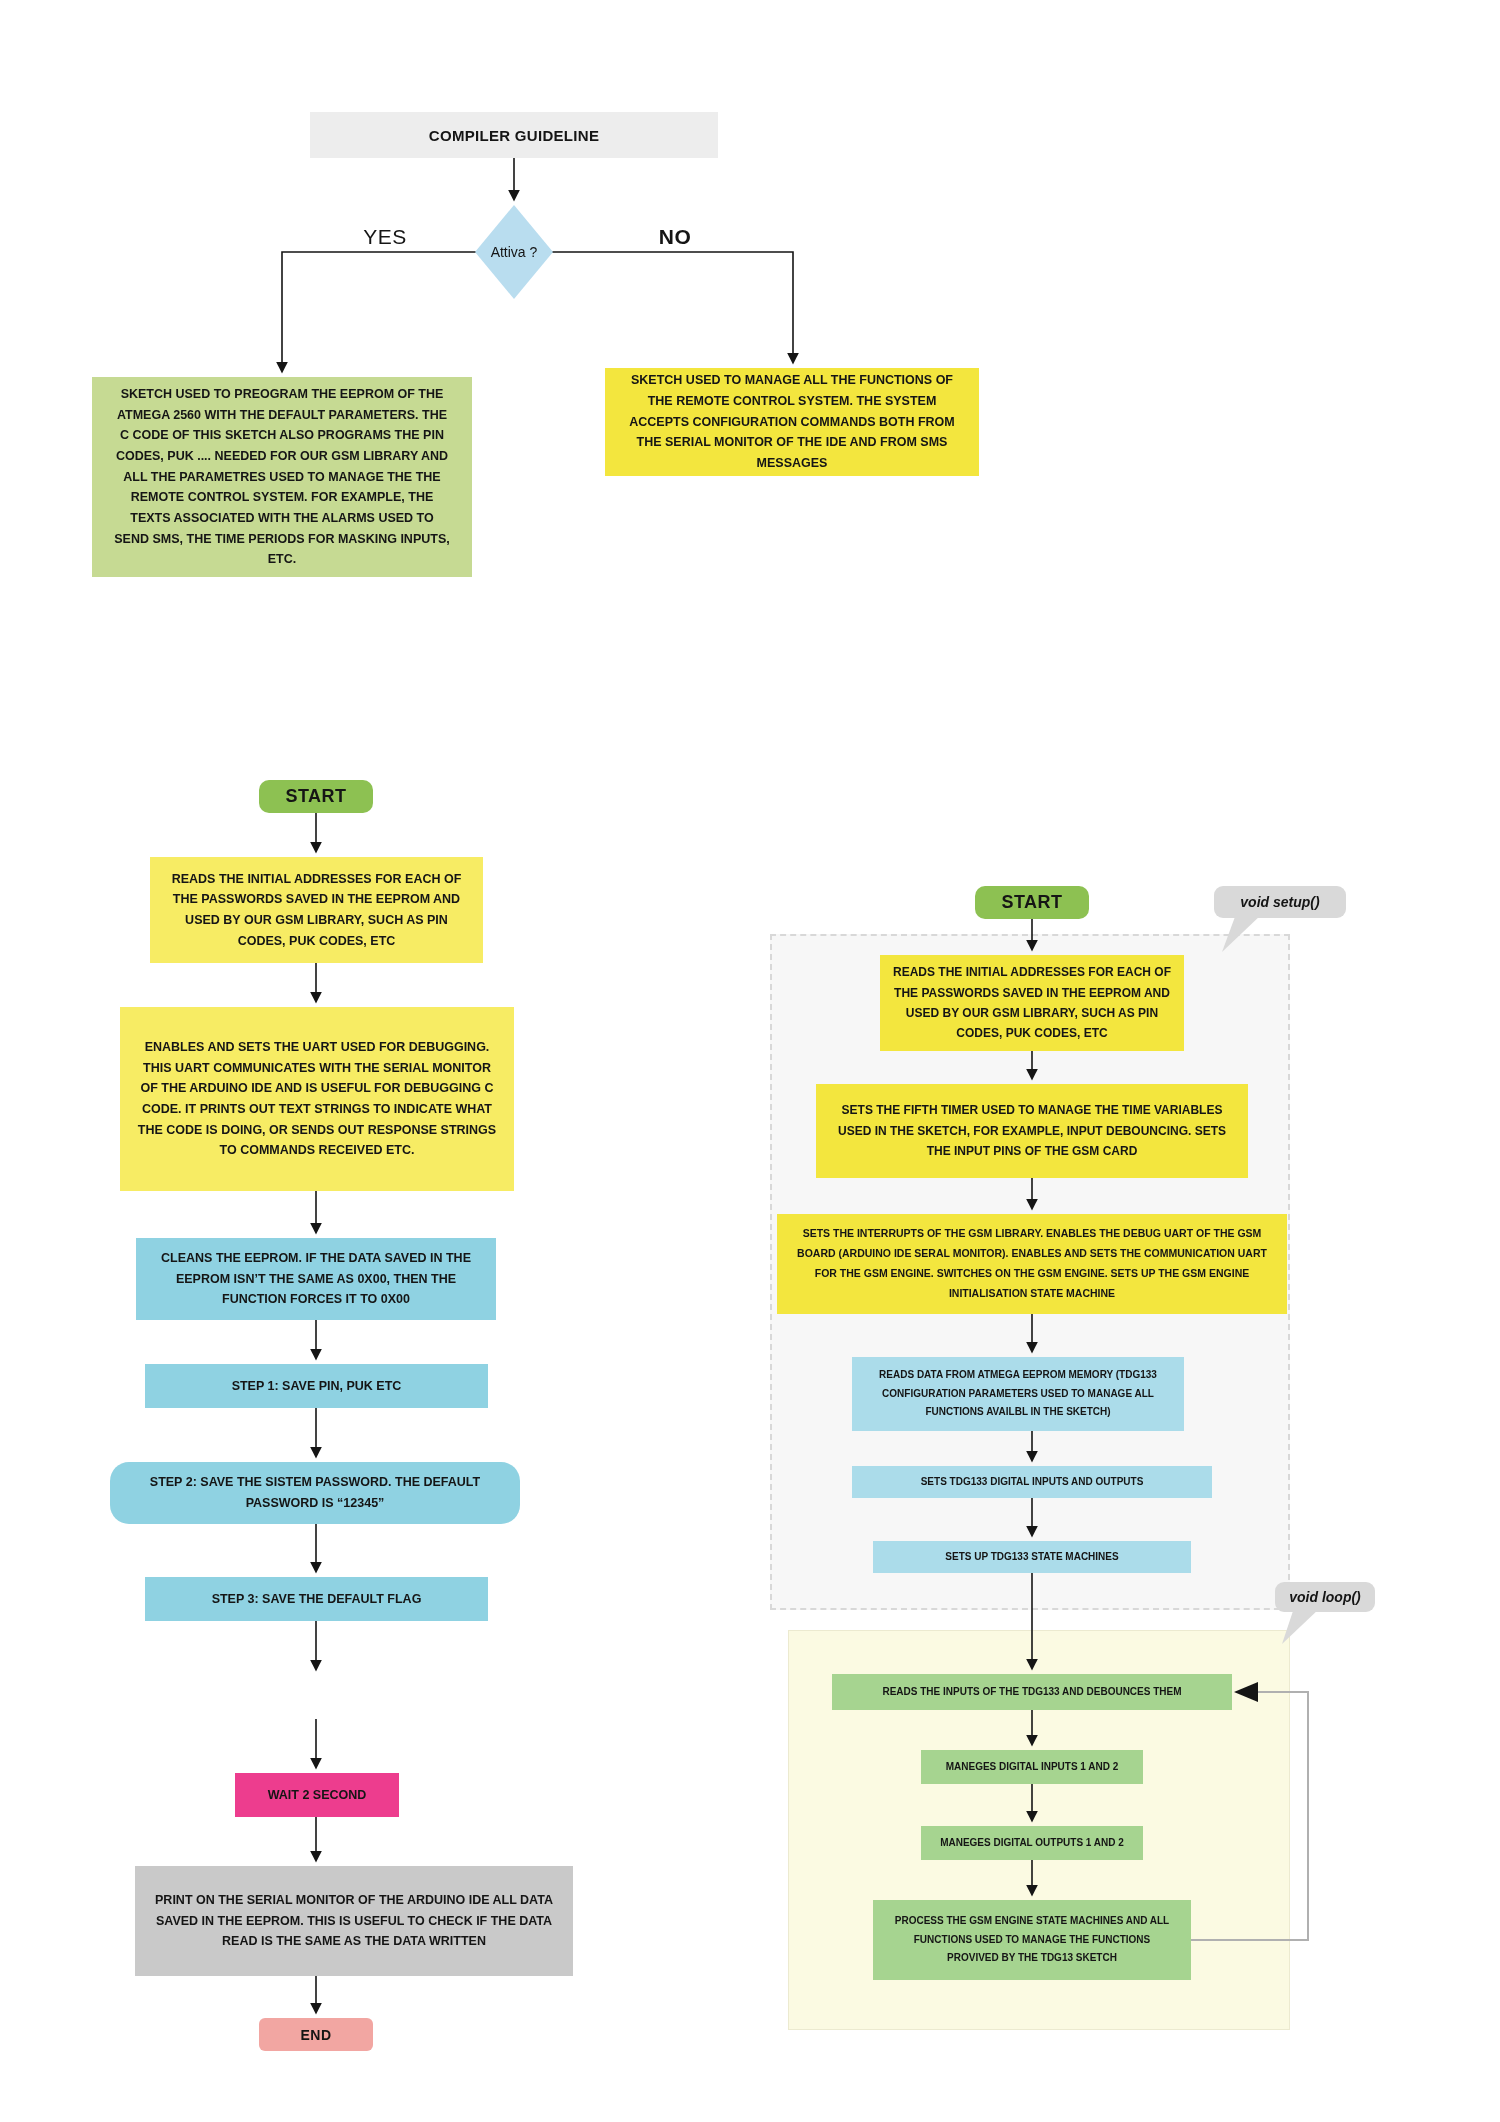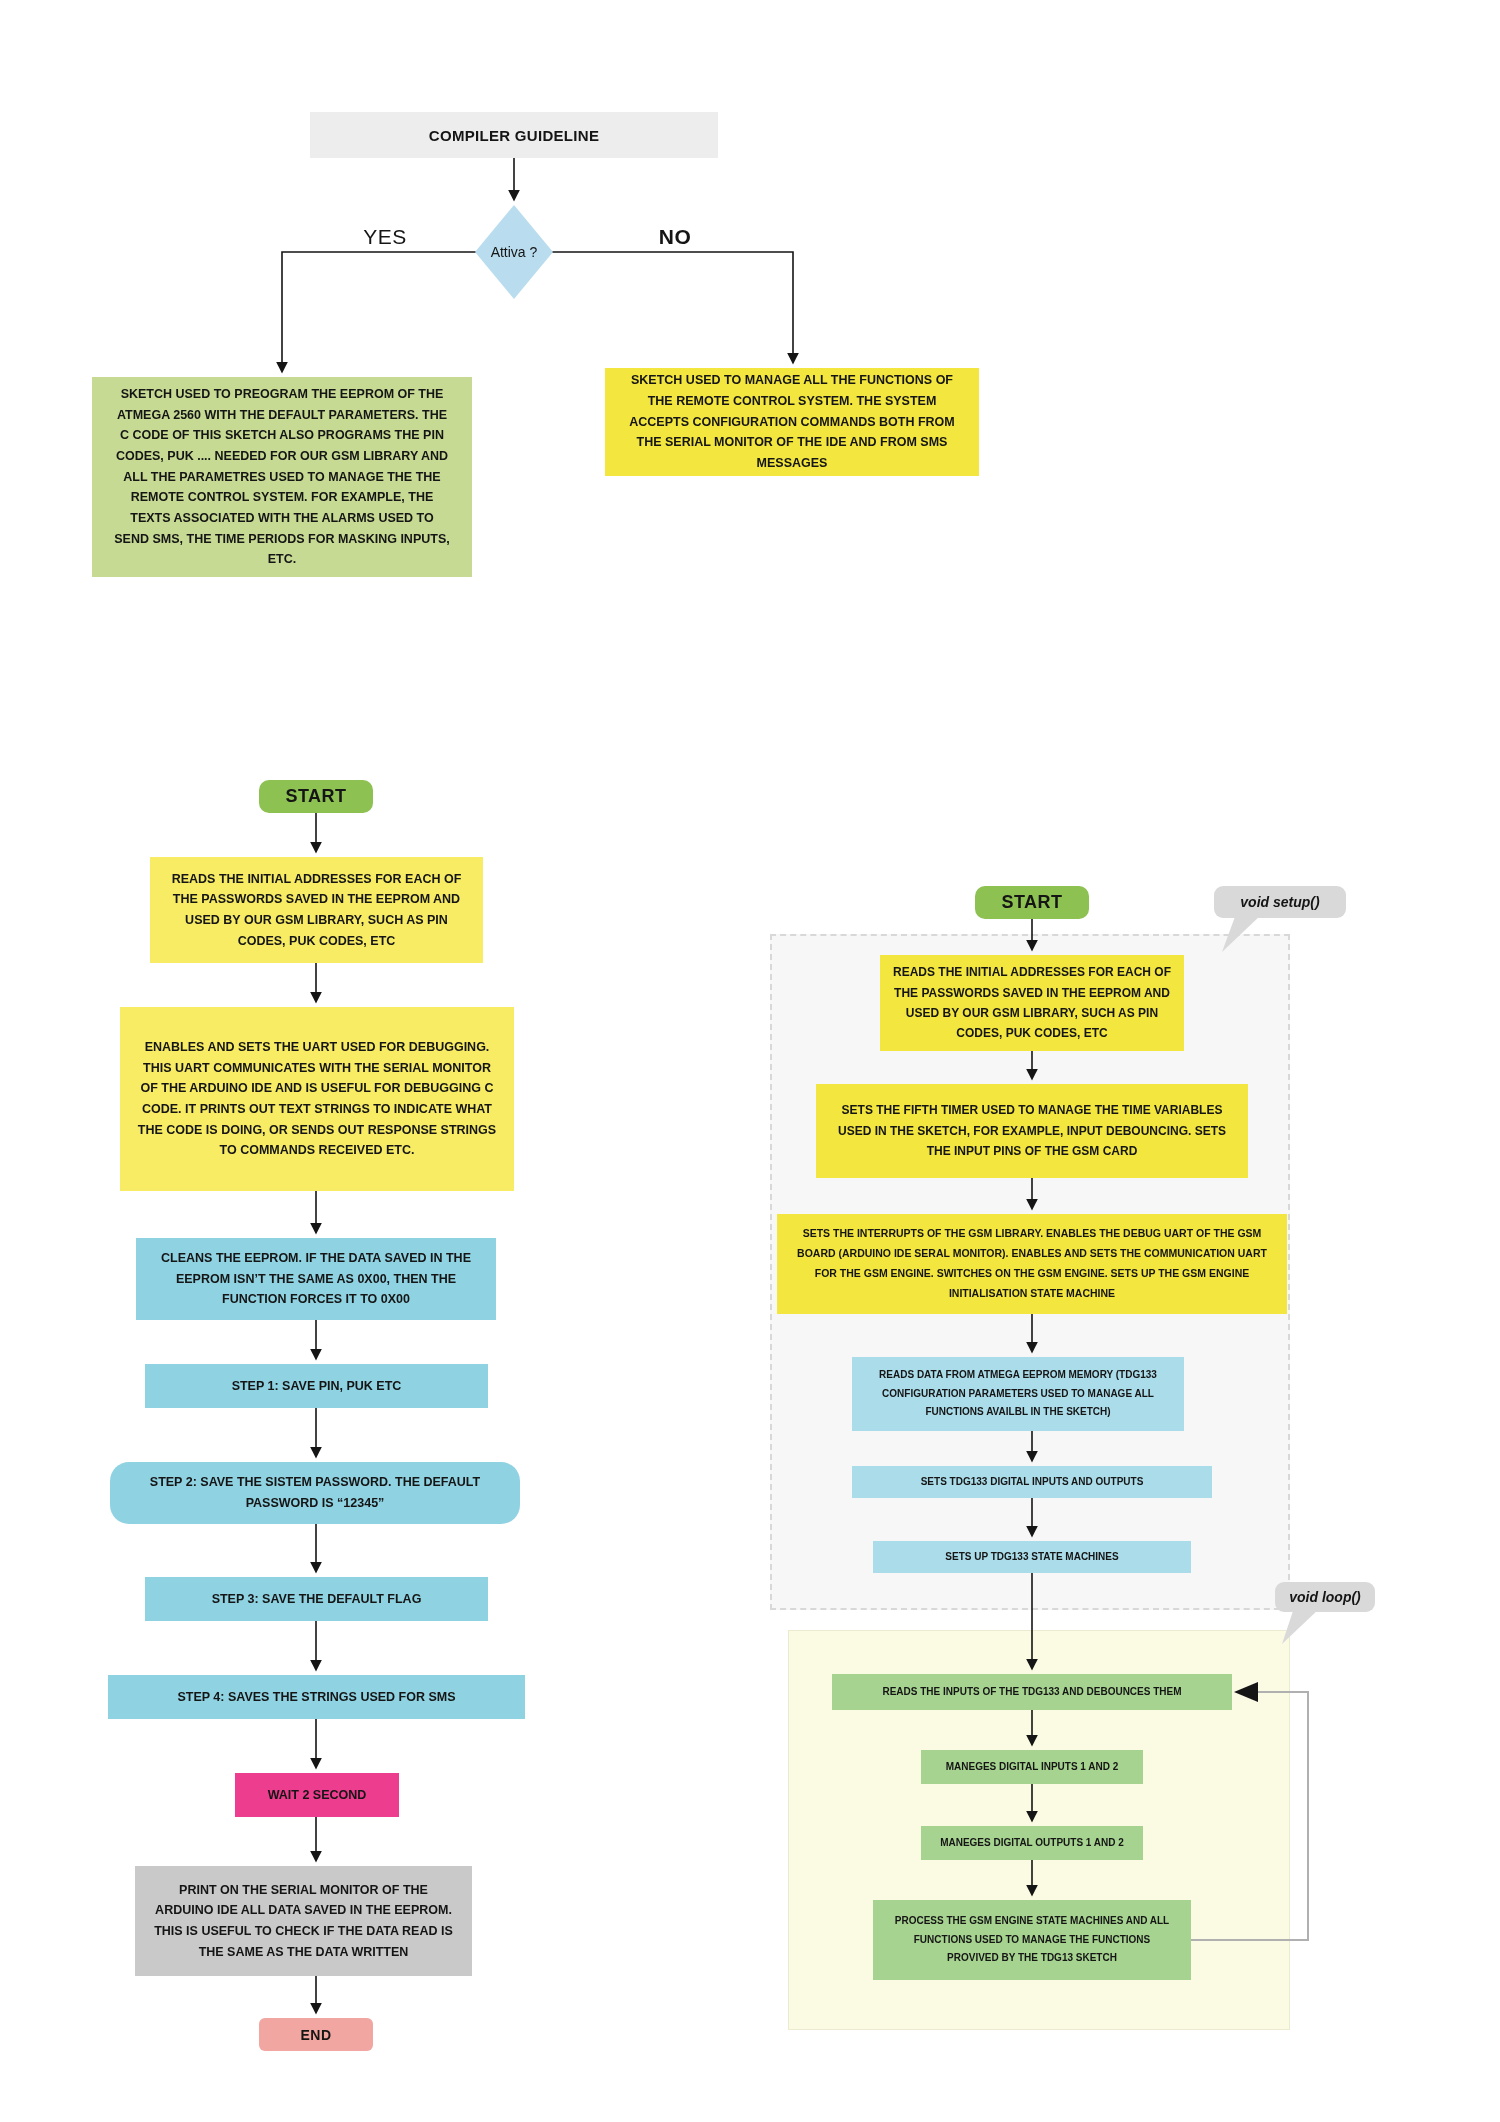--- a/index.html
+++ b/index.html
@@ -102,25 +102,24 @@
   <div class="node c-yellow-left fs125" style="left:120px; top:1007px; width:394px; height:184px; padding:8px 16px;">ENABLES AND SETS THE UART USED FOR DEBUGGING. THIS UART COMMUNICATES WITH THE SERIAL MONITOR OF THE ARDUINO IDE AND IS USEFUL FOR DEBUGGING C CODE. IT PRINTS OUT TEXT STRINGS TO INDICATE WHAT THE CODE IS DOING, OR SENDS OUT RESPONSE STRINGS TO COMMANDS RECEIVED ETC.</div>
 
   <div class="node c-blue fs125" style="left:136px; top:1238px; width:360px; height:82px; padding:4px 22px;">CLEANS THE EEPROM. IF THE DATA SAVED IN THE EEPROM ISN’T THE SAME AS 0X00, THEN THE FUNCTION FORCES IT TO 0X00</div>
 
   <div class="node c-blue fs125" style="left:145px; top:1364px; width:343px; height:44px;">STEP 1: SAVE PIN, PUK ETC</div>
 
   <div class="node c-blue fs125" style="left:110px; top:1462px; width:410px; height:62px; padding:4px 18px;border-radius:19px;">STEP 2: SAVE THE SISTEM PASSWORD. THE DEFAULT PASSWORD IS “12345”</div>
 
   <div class="node c-blue fs125" style="left:145px; top:1577px; width:343px; height:44px;">STEP 3: SAVE THE DEFAULT FLAG</div>
 
-  <div class="node c-blue fs125" style="left:108px; top:1675px; width:417px; height:44px;">STEP 4: SAVES THE STRINGS USED FOR SMS</div>
 
   <div class="node c-pink fs125" style="left:235px; top:1773px; width:164px; height:44px;">WAIT 2 SECOND</div>
 
-  <div class="node c-gray fs125" style="left:135px; top:1866px; width:337px; height:110px; padding:6px 14px;">PRINT ON THE SERIAL MONITOR OF THE ARDUINO IDE ALL DATA SAVED IN THE EEPROM. THIS IS USEFUL TO CHECK IF THE DATA READ IS THE SAME AS THE DATA WRITTEN</div>
+  <div class="node c-gray fs125" style="left:135px; top:1866px; width:438px; height:110px; padding:6px 14px;">PRINT ON THE SERIAL MONITOR OF THE ARDUINO IDE ALL DATA SAVED IN THE EEPROM. THIS IS USEFUL TO CHECK IF THE DATA READ IS THE SAME AS THE DATA WRITTEN</div>
 
   <div class="node c-end" style="left:259px; top:2018px; width:114px; height:33px;">END</div>
 
   <div class="node c-start" style="left:975px; top:886px; width:114px; height:33px;">START</div>
 
   <div class="node c-callout" style="left:1214px; top:886px; width:132px; height:32px;">void setup()</div>
 
   <div class="node c-yellow fs12" style="left:880px; top:955px; width:304px; height:96px; padding:4px 10px;">READS THE INITIAL ADDRESSES FOR EACH OF THE PASSWORDS SAVED IN THE EEPROM AND USED BY OUR GSM LIBRARY, SUCH AS PIN CODES, PUK CODES, ETC</div>
 
   <div class="node c-yellow fs12" style="left:816px; top:1084px; width:432px; height:94px; padding:4px 14px;">SETS THE FIFTH TIMER USED TO MANAGE THE TIME VARIABLES USED IN THE SKETCH, FOR EXAMPLE, INPUT DEBOUNCING. SETS THE INPUT PINS OF THE GSM CARD</div>

